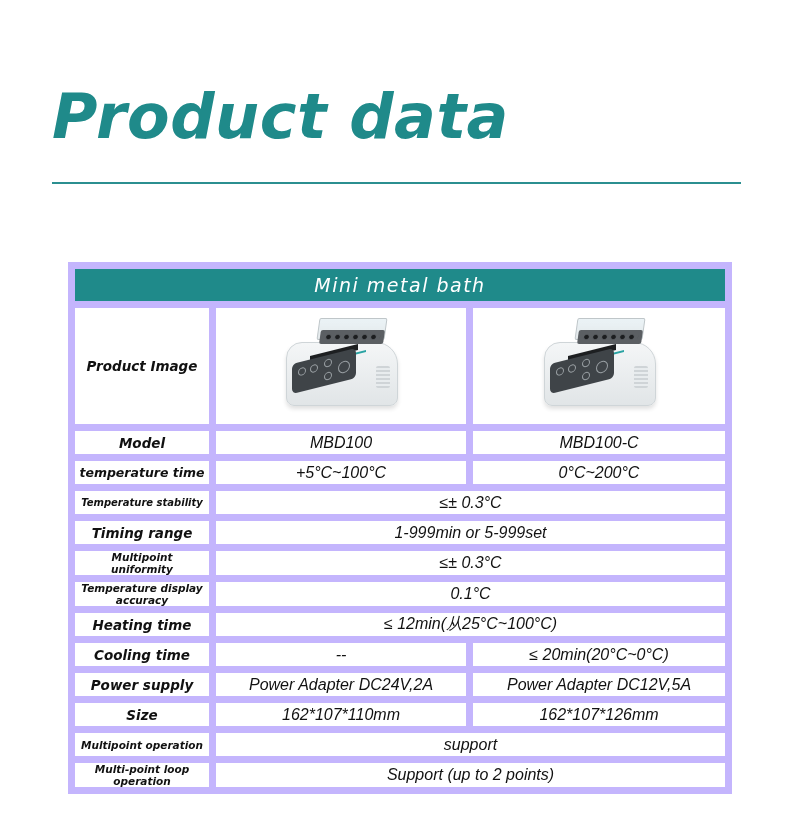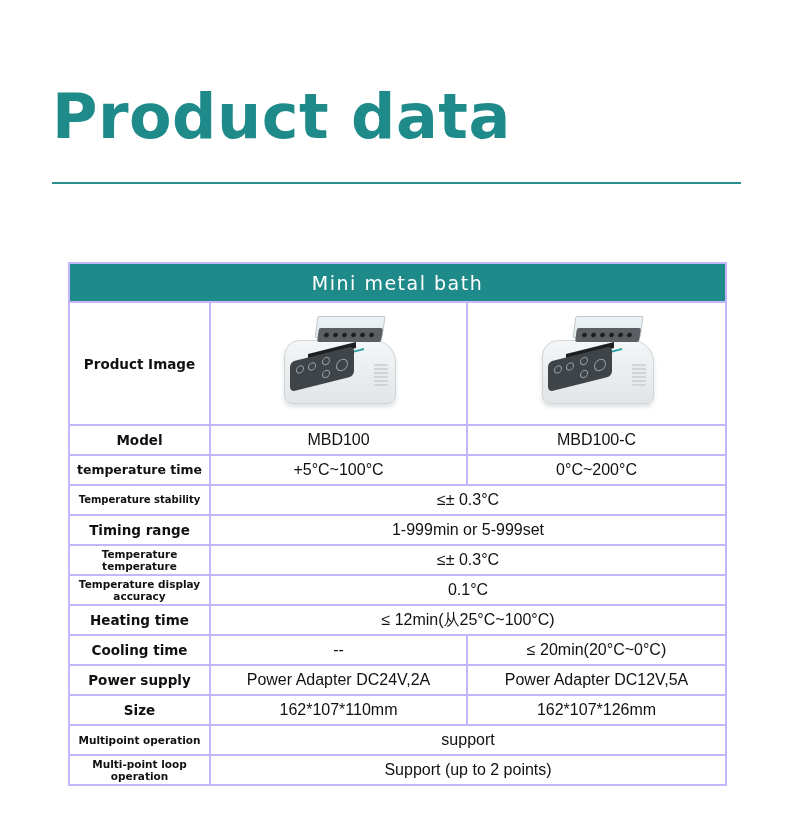--- a/index.html
+++ b/index.html
@@ -4,21 +4,21 @@
   <style>
     * { box-sizing: border-box; margin: 0; padding: 0; }
     html, body {
       width: 790px;
       height: 836px;
       background: #ffffff;
       font-family: "Liberation Sans", "DejaVu Sans", sans-serif;
       color: #111111;
       overflow: hidden;
     }
-    .page { position: relative; width: 790px; height: 836px; }
+    .page { position: relative; width: 790px; height: 836px; font-style: italic; }
 
     .page-title {
       position: absolute;
       left: 52px;
       top: 80px;
       font-family: "DejaVu Sans", "Liberation Sans", sans-serif;
       font-weight: bold;
       font-size: 62px;
       letter-spacing: 0.5px;
       color: #1f8a8a;
@@ -35,21 +35,21 @@
 
     .spec-table {
       position: absolute;
       left: 68px;
       top: 262px;
       width: 657px;
       border-collapse: collapse;
       table-layout: fixed;
     }
     .spec-table td, .spec-table th {
-      border: 2px solid #c4b5fd;
+      border: 7px solid #c4b5fd;
       text-align: center;
       vertical-align: middle;
       padding: 0 4px;
     }
     .spec-table .head-cell {
       background: #1f8a8a;
       color: #ffffff;
       font-weight: normal;
       font-size: 19px;
       letter-spacing: 1.5px;
@@ -224,21 +224,21 @@
     </tr>
     <tr class="row-std">
       <td class="label-cell small">Temperature stability</td>
       <td class="value-cell" colspan="2">≤± 0.3°C</td>
     </tr>
     <tr class="row-std">
       <td class="label-cell">Timing range</td>
       <td class="value-cell" colspan="2">1-999min or 5-999set</td>
     </tr>
     <tr class="row-std">
-      <td class="label-cell xsmall">Temperature temperature</td>
+      <td class="label-cell xsmall">Multipoint uniformity</td>
       <td class="value-cell" colspan="2">≤± 0.3°C</td>
     </tr>
     <tr class="row-std">
       <td class="label-cell xsmall">Temperature display accuracy</td>
       <td class="value-cell" colspan="2">0.1°C</td>
     </tr>
     <tr class="row-std">
       <td class="label-cell">Heating time</td>
       <td class="value-cell" colspan="2">≤ 12min(从25°C~100°C)</td>
     </tr>

